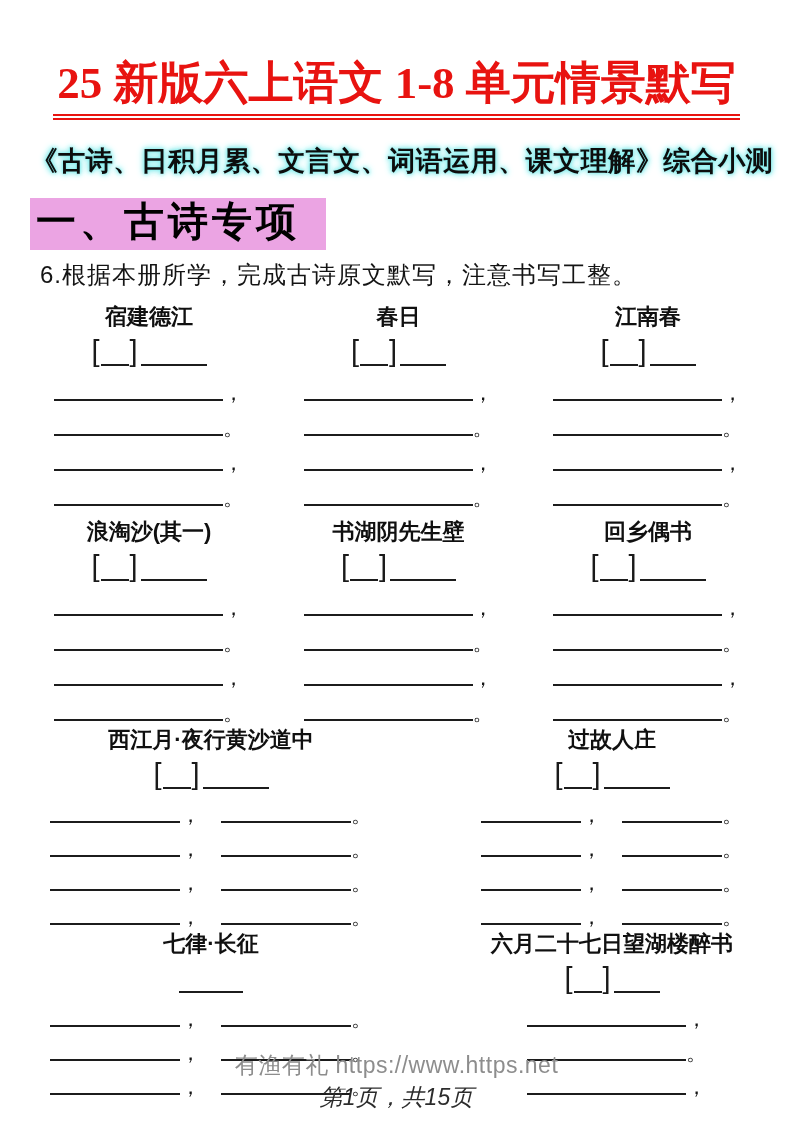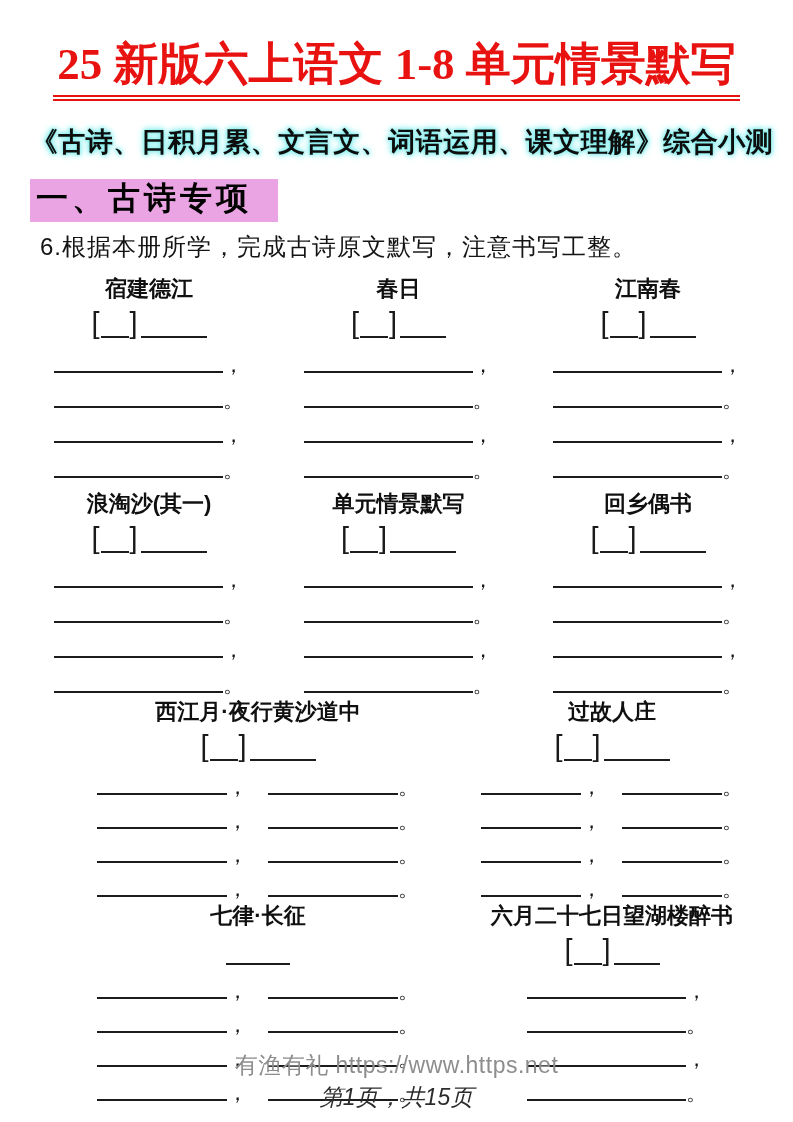--- a/index.html
+++ b/index.html
@@ -3,46 +3,46 @@
 <meta charset="utf-8">
 <style>
   * { margin:0; padding:0; box-sizing:border-box; }
   html,body { background:#ffffff; }
   .page {
     width:793px; height:1122px; position:relative; background:#ffffff;
     margin:0 auto; overflow:hidden;
     font-family:"Liberation Serif","DejaVu Serif",serif;
   }
   
-  .title-wrap { text-align:center; padding-top:40px; }
+  .title-wrap { text-align:center; padding-top:59px; }
   .main-title {
     display:inline-block; font-size:45px; font-weight:bold; color:#e81310;
     letter-spacing:0px; line-height:1.1; padding:0 4px 5px 4px;
     border-bottom:6px double #e81310; white-space:nowrap;
   }
   .subtitle {
     text-align:center; margin-top:23px; font-size:27px; font-weight:bold;
     color:#0d0d0d; white-space:nowrap; letter-spacing:0.5px;
     text-shadow:0 0 3px #7cecec, 0 0 5px #8ceeee, 0 0 7px #9cf0f0, 0 0 9px #aef2f2;
     padding-left:11px;
   }
   .section-heading-row { margin:19px 0 0 30px; }
   .section-heading {
     display:inline-block; background:#eba4e3; color:#000;
-    font-size:32px; font-weight:bold; letter-spacing:4px;
+    font-size:40px; font-weight:bold; letter-spacing:4px;
     padding:2px 26px 6px 6px; line-height:1.1;
   }
   .instruction {
     margin:9px 0 0 40px; font-size:24px; color:#141414; letter-spacing:1px;
     font-family:"Liberation Sans","DejaVu Sans",sans-serif; font-weight:500;
   }
   
   .grid { display:flex; justify-content:space-between; }
   .grid3 { padding:0 50px 0 54px; margin-top:12px; }
-  .grid2 { padding:0 50px 0 50px; margin-top:5px;margin-left:47px; }
+  .grid2 { padding:0 50px 0 50px; margin-top:5px; }
   .grid3 .poem { width:190px; }
   .poem-col-a { width:322px; }
   .poem-col-b { width:262px; }
   .poem-title {
     text-align:center; font-size:22px; font-weight:bold; color:#101010;
     font-family:"Liberation Sans","DejaVu Sans",sans-serif;
     height:28px; line-height:28px; white-space:nowrap;
   }
   .author-line {
     display:flex; justify-content:center; align-items:flex-end;
@@ -197,21 +197,21 @@
           <span class="blank vblank"></span>
           <span class="punct">，</span>
         </div>
       <div class="verse">
           <span class="blank vblank"></span>
           <span class="punct">。</span>
         </div>
     </div>
 
     <div class="poem">
-      <div class="poem-title">单元情景默写</div>
+      <div class="poem-title">书湖阴先生壁</div>
       <div class="author-line">
         <span class="bracket">[</span>
           <span class="blank author-inner"></span>
           <span class="bracket">]</span>
           <span class="blank tail-l"></span>
       </div>
       <div class="verse">
           <span class="blank vblank"></span>
           <span class="punct">，</span>
         </div>

